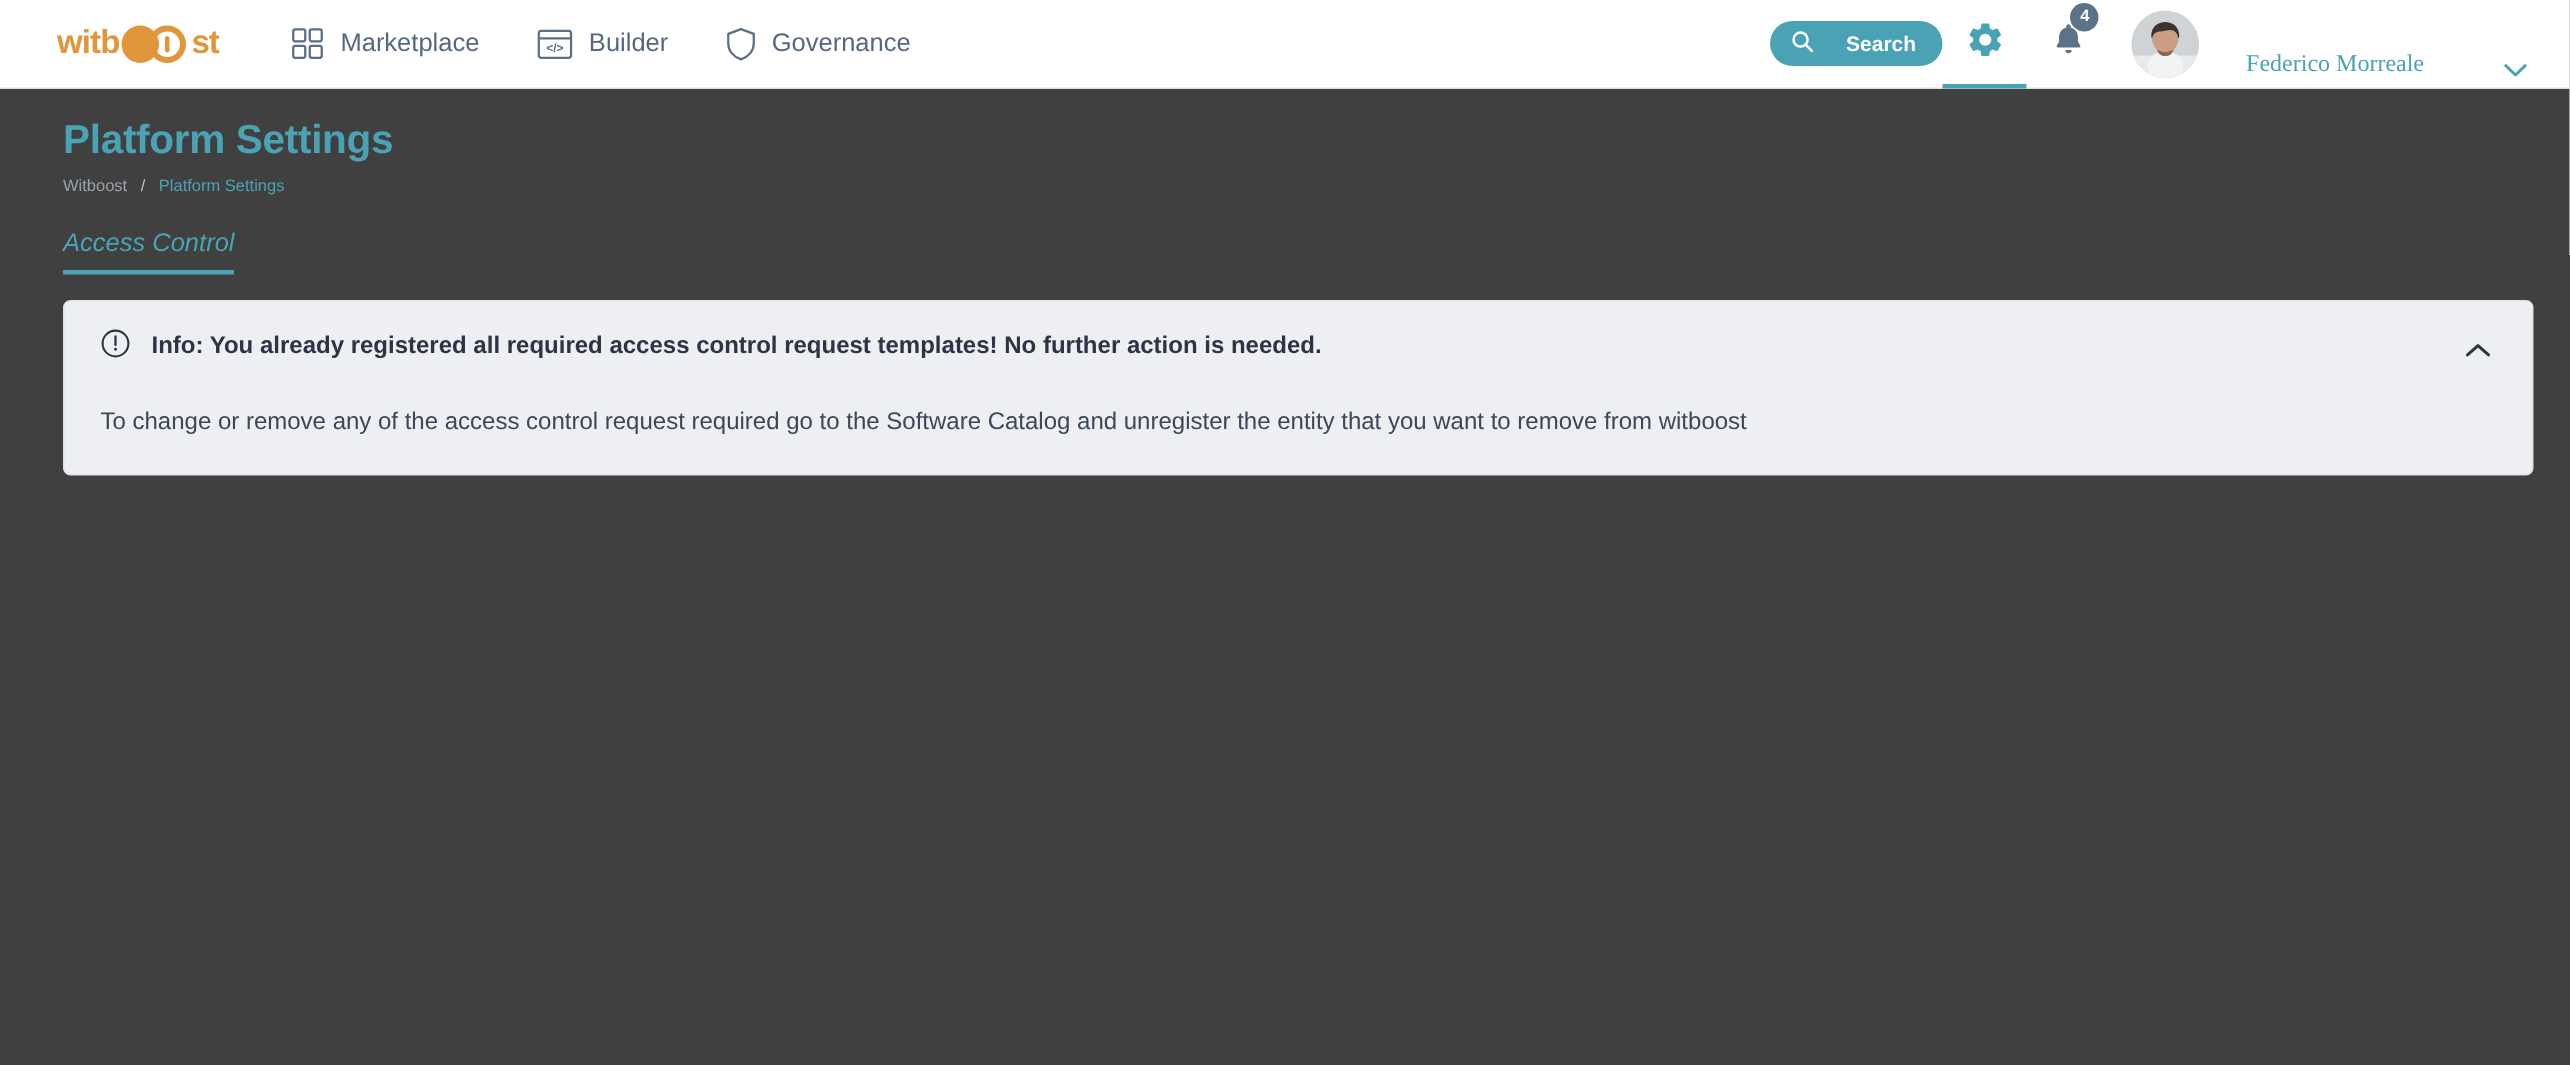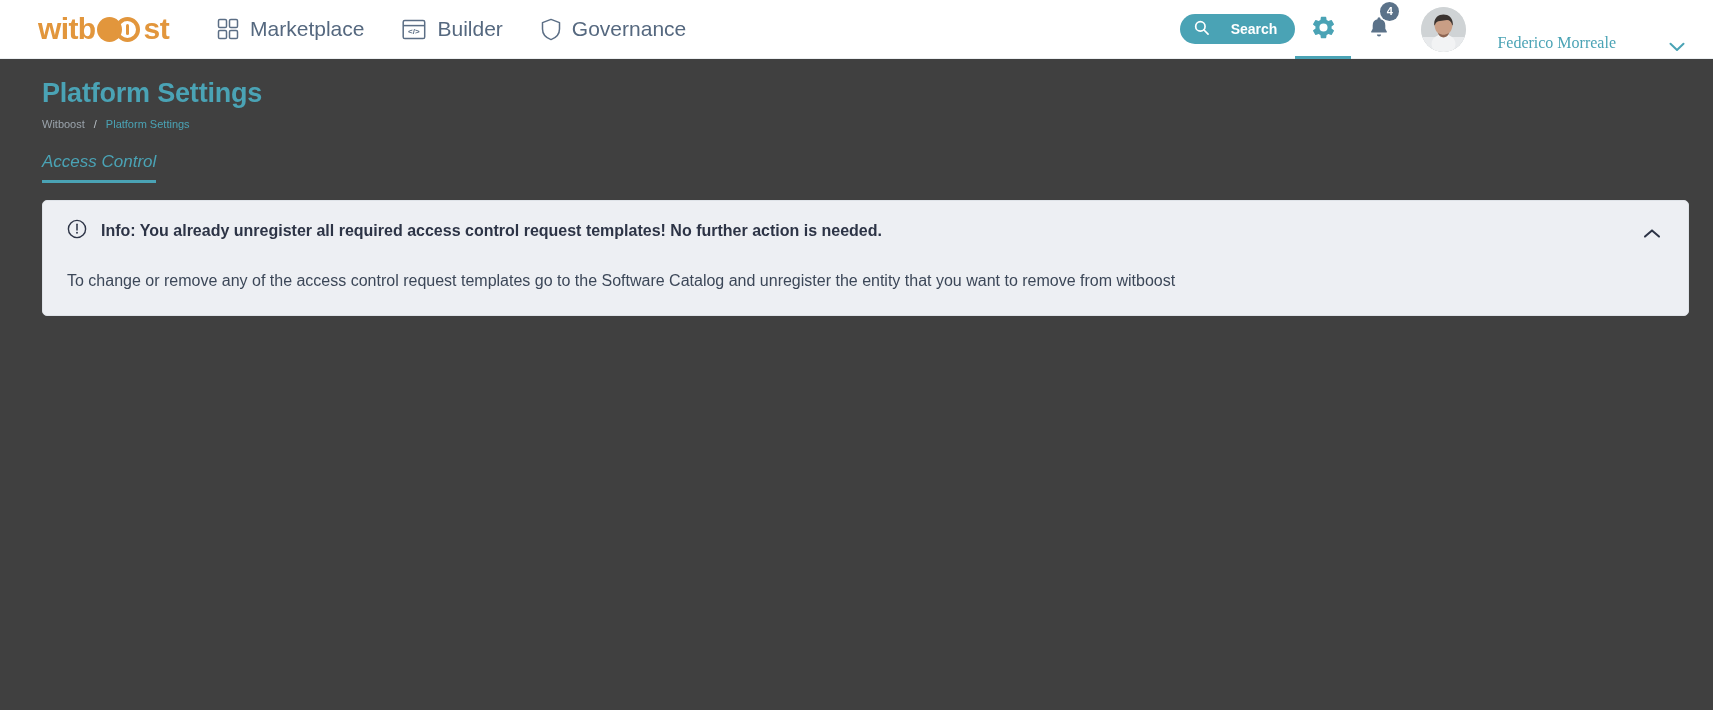--- a/index.html
+++ b/index.html
@@ -24,28 +24,27 @@
 
   .logo {
     display: flex;
     align-items: center;
     height: 100%;
     margin-right: 48px;
     cursor: pointer;
     user-select: none;
   }
   .logo-text {
-    font-size: 30px;
+    font-size: 22px;
     font-weight: 700;
     color: #e2963c;
     letter-spacing: -0.6px;
     line-height: 1;
     position: relative;
     display: flex;
-    align-items: center;
   }
   .logo-mark {
     display: inline-block;
     position: relative;
     width: 46px;
     height: 25px;
     margin: 0 1px;
     vertical-align: middle;
   }
   .logo-mark .disc {
@@ -80,21 +79,21 @@
   }
   .nav-item {
     display: flex;
     align-items: center;
     gap: 11px;
     height: 100%;
     cursor: pointer;
     color: #4a5b72;
     font-size: 17px;
   }
-  .nav-item .nav-label { color: #55687f; font-size: 21px; }
+  .nav-item .nav-label { color: #55687f; font-size: 17px; }
   .nav-icon { display: flex; align-items: center; justify-content: center; }
 
   .header-right {
     margin-left: auto;
     display: flex;
     align-items: center;
     height: 100%;
     gap: 0;
   }
 
@@ -383,24 +382,24 @@
 
   <div class="alert">
     <div class="alert-head">
       <span>
         <svg width="20" height="20" viewBox="0 0 20 20" fill="none">
           <circle cx="10" cy="10" r="8.6" stroke="#2d3446" stroke-width="1.4"></circle>
           <line x1="10" y1="5.2" x2="10" y2="11" stroke="#2d3446" stroke-width="1.5" stroke-linecap="round"></line>
           <circle cx="10" cy="13.8" r="0.95" fill="#2d3446"></circle>
         </svg>
       </span>
-      <div class="alert-title">Info: You already unregister all required access control request templates! No further action is needed.</div>
-    </div>
-
-    <div class="alert-body">To change or remove any of the access control request templates go to the Software Catalog and unregister the entity that you want to remove from witboost</div>
+      <div class="alert-title">Info: You already registered all required access control request templates! No further action is needed.</div>
+    </div>
+
+    <div class="alert-body">To change or remove any of the access control request required go to the Software Catalog and unregister the entity that you want to remove from witboost</div>
 
     <div class="alert-toggle">
       <svg width="18" height="11" viewBox="0 0 18 11" fill="none">
         <path d="M2 8.6 L9 2.4 L16 8.6" stroke="#2d3446" stroke-width="2" stroke-linecap="round" stroke-linejoin="round"></path>
       </svg>
     </div>
   </div>
 
 </div>
 

